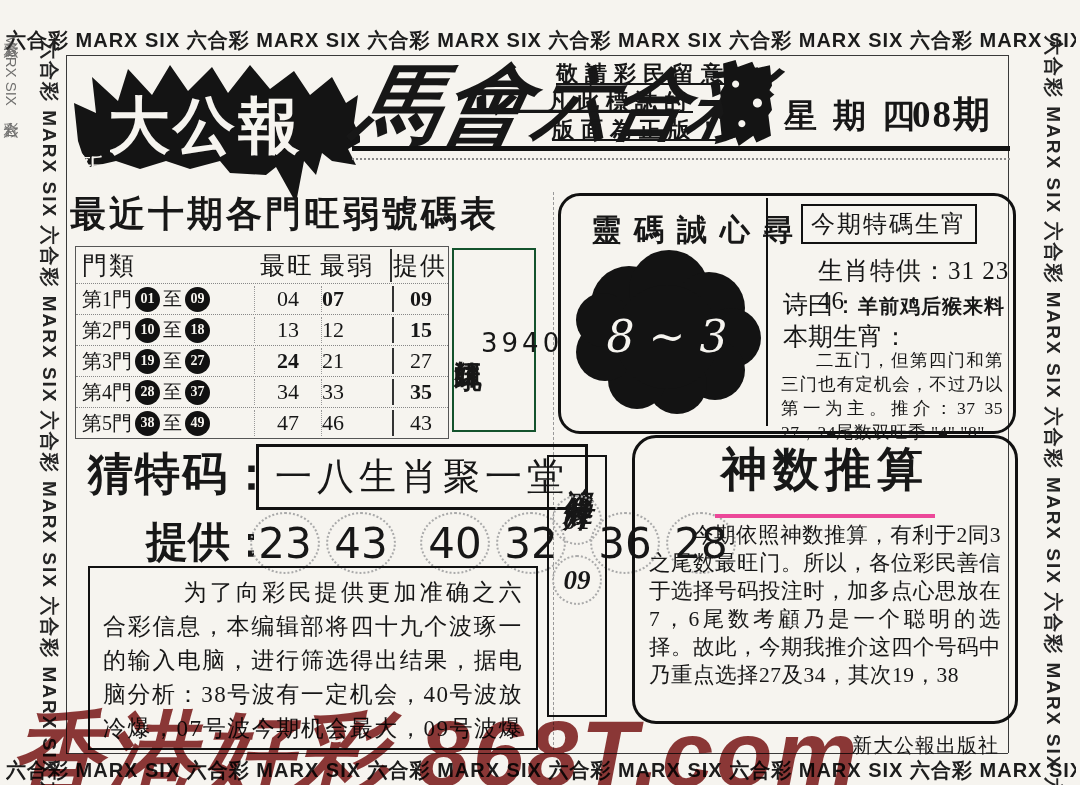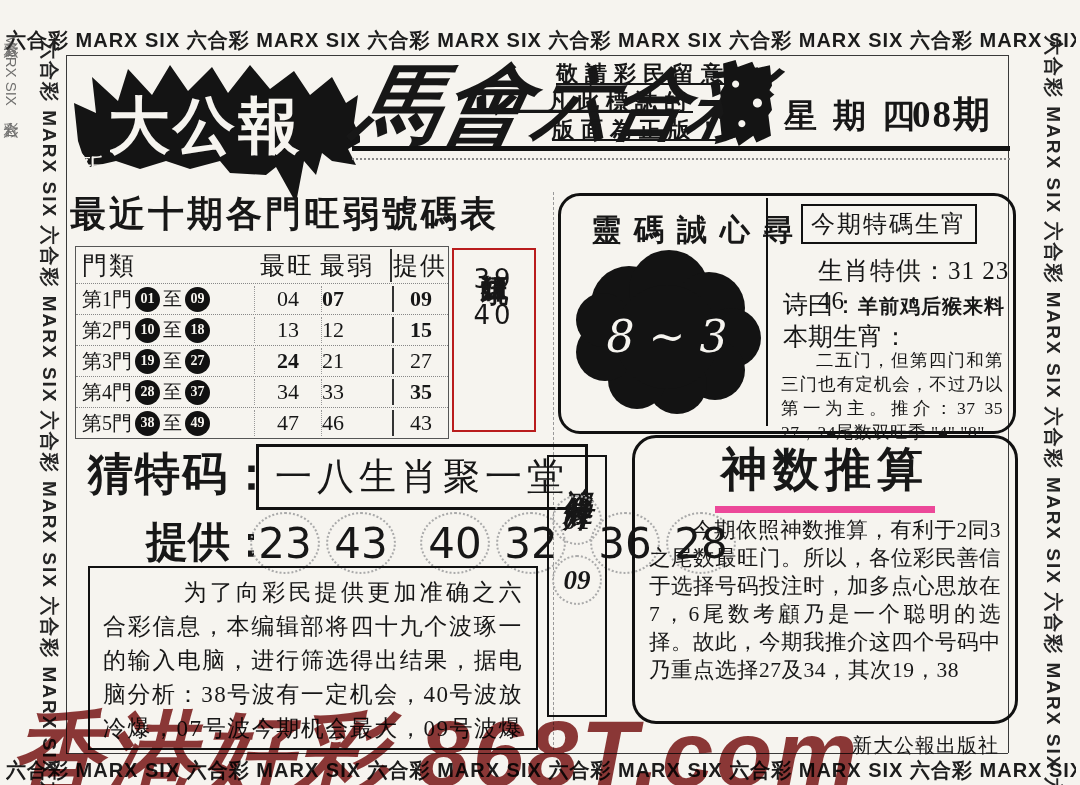--- a/index.html
+++ b/index.html
@@ -64,22 +64,22 @@
   .c2{width:66px;text-align:center;border-left:1px dotted #999;}
   .c3{width:70px;border-left:1px dotted #999;}
   .c4{flex:1;text-align:center;border-left:2px solid #333;}
   .thead .c2,.thead .c3{border-left:none;}
   .gate{font-size:20px;letter-spacing:0;}
   .numc{display:inline-flex;align-items:center;justify-content:center;width:25px;height:25px;
         border-radius:50%;background:#111;color:#f6f4ef;font-size:14px;font-weight:bold;}
   .zhi{font-size:19px;}
   .b{font-weight:bold;}
 
-  .sisters-box{left:452px;top:248px;width:80px;height:180px;border:2px solid #b91c1c;
-               display:flex;flex-direction:column;align-items:center;}
+  .sisters-box{left:452px;top:248px;width:80px;height:180px;border:2px solid #14532d;
+               display:flex;flex-direction:row;align-items:center;}
   .sisters-title{writing-mode:vertical-rl;font-size:27px;font-weight:bold;letter-spacing:1px;
                  line-height:1;margin-top:4px;}
   .sisters-num{font-size:26px;letter-spacing:4px;margin-top:6px;font-family:"DejaVu Sans",sans-serif;}
 
   .guess-label{left:88px;top:444px;font-size:45px;font-weight:900;
                font-family:"Liberation Sans",sans-serif;letter-spacing:2px;}
   .guess-box{left:256px;top:444px;border:3px solid #111;padding:5px 16px;
              font-size:37px;letter-spacing:5px;}
   .offer-label{left:146px;top:514px;font-size:42px;font-weight:900;
                font-family:"Liberation Sans",sans-serif;}
@@ -114,22 +114,22 @@
   .z-line2{left:222px;top:92px;font-size:25px;}
   .z-poem{font-size:20px;font-weight:900;letter-spacing:1px;}
   .z-line3{left:222px;top:124px;font-size:25px;}
   .z-note{left:220px;top:152px;width:222px;font-size:17.5px;line-height:1.38;
           text-align:justify;text-indent:2em;letter-spacing:0.5px;}
 
   
   .divine-panel{left:632px;top:435px;width:380px;height:283px;border:3.5px solid #111;
                 border-radius:24px;overflow:hidden;}
   .divine-title{margin:8px auto 0;width:fit-content;font-size:46px;font-weight:900;
-                letter-spacing:6px;line-height:1.05;border-bottom:7px solid #ec4899;
-                padding:0 6px 12px;}
+                letter-spacing:6px;line-height:1.05;border-bottom:4px solid #ec4899;
+                padding:0 6px 20px;}
   .divine-body{margin:4px 14px 0;font-size:21.5px;line-height:1.3;letter-spacing:0.5px;
                text-align:justify;text-indent:2em;}
   .divine-key{margin:4px 0 0 26px;font-size:29px;letter-spacing:2px;font-weight:600;}
 
   .publisher{left:852px;top:732px;font-size:20px;letter-spacing:1px;}
 
   
   .watermark{left:10px;top:708px;font-size:92px;font-weight:900;
              font-family:"Liberation Sans",sans-serif;color:#7f1d1d;opacity:0.88;
              mix-blend-mode:multiply;letter-spacing:3px;white-space:nowrap;z-index:50;

